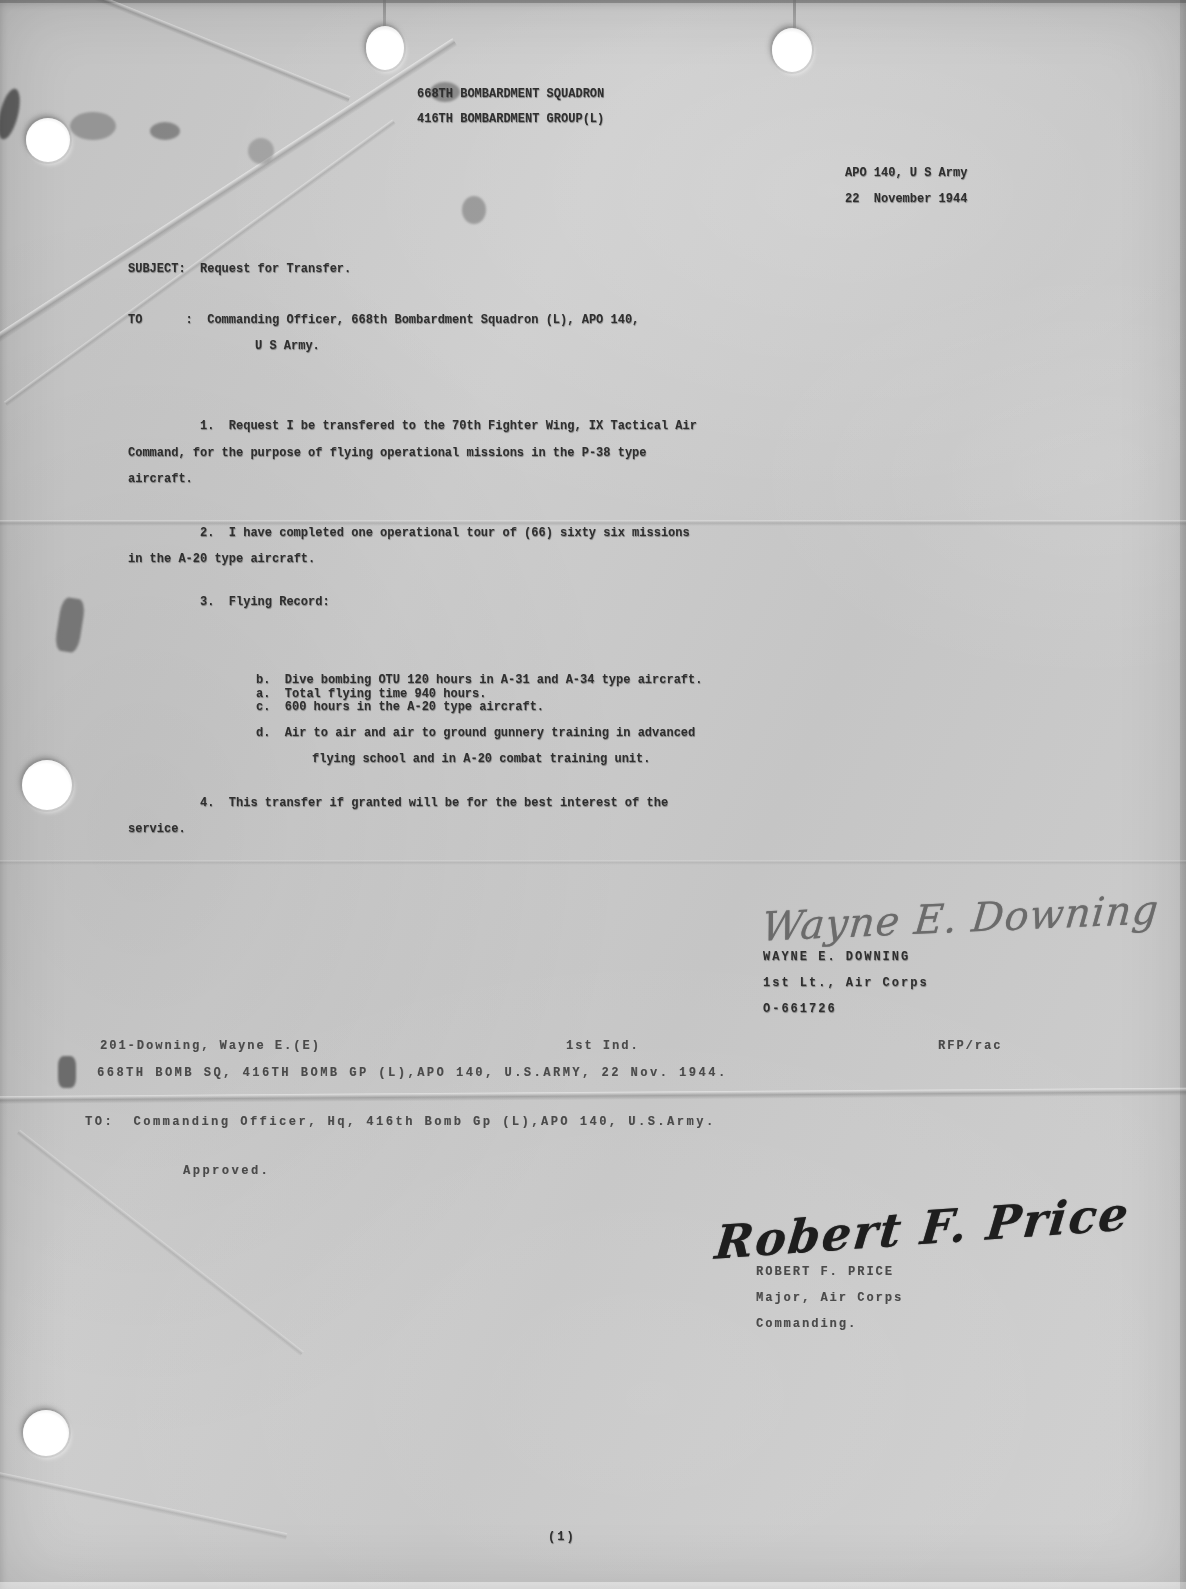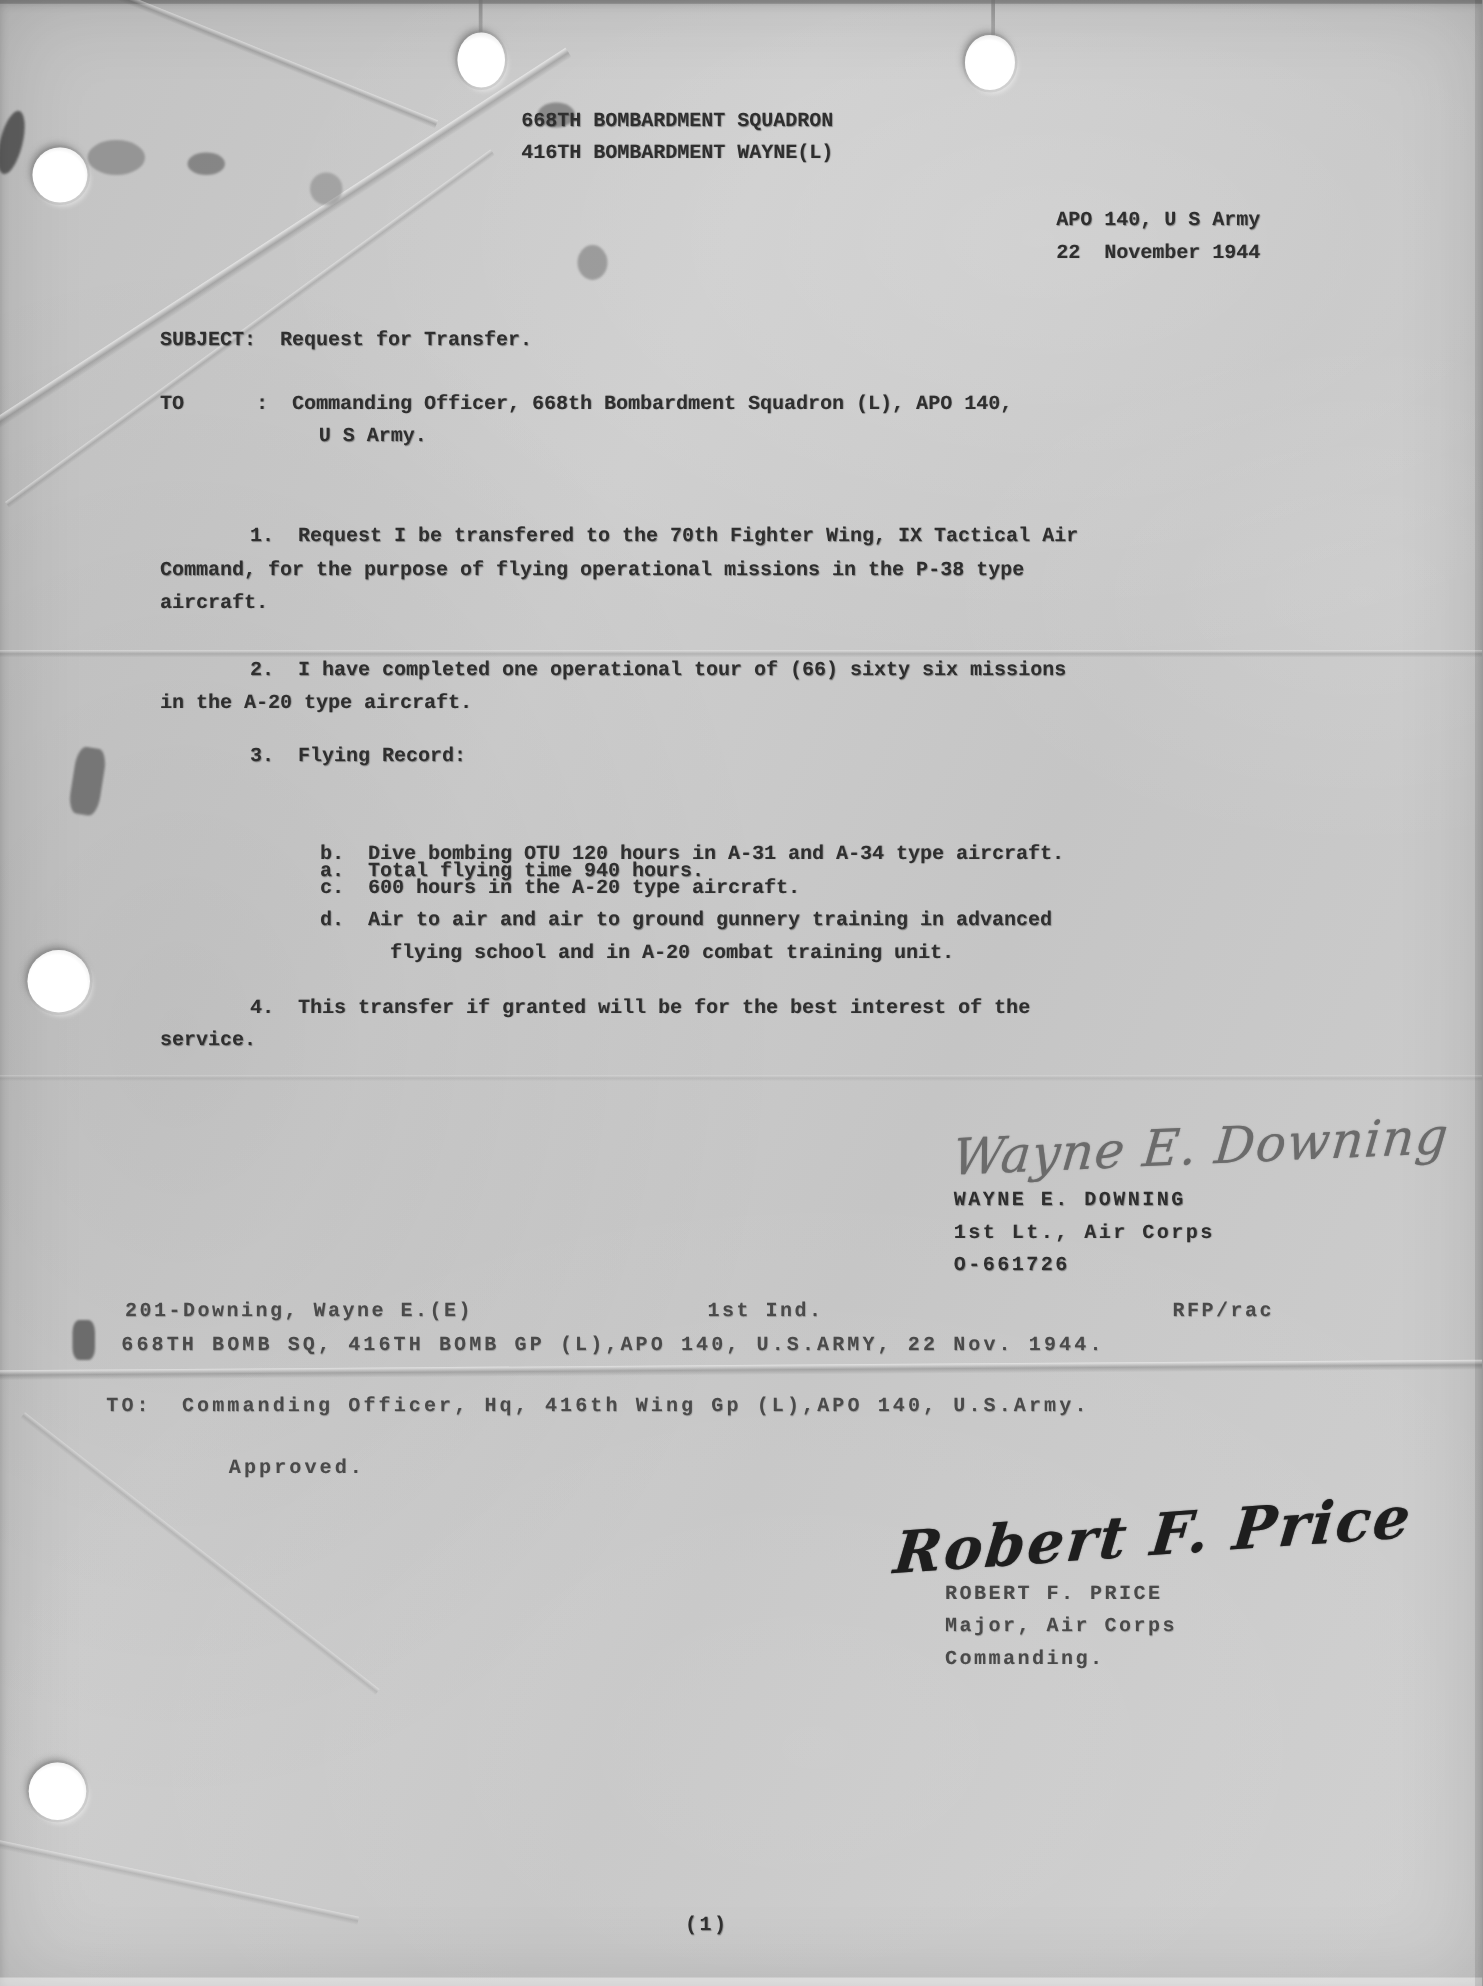--- a/index.html
+++ b/index.html
@@ -9,21 +9,21 @@
       radial-gradient(ellipse 900px 500px at 70% 12%, rgba(255,255,255,.16), transparent 70%),
       radial-gradient(ellipse 700px 900px at 12% 52%, rgba(0,0,0,.06), transparent 70%),
       radial-gradient(ellipse 1000px 650px at 55% 88%, rgba(255,255,255,.10), transparent 72%),
       radial-gradient(ellipse 500px 300px at 92% 30%, rgba(255,255,255,.10), transparent 70%),
       linear-gradient(115deg, #c2c2c2, #cdcdcd 35%, #c5c5c5 60%, #cfcfcf);
     box-shadow: inset 0 0 70px rgba(0,0,0,.14), inset 0 3px 8px rgba(0,0,0,.18);
     font-family:"Liberation Mono","DejaVu Sans Mono",monospace;
   }
   .tl {
     position:absolute; font-family:"Liberation Mono","DejaVu Sans Mono",monospace;
-    font-weight:700; font-size:16px; line-height:1.15; white-space:pre;
+    font-weight:700; font-size:12px; line-height:1.15; white-space:pre;
     color:#2f2f2f; text-shadow:0.5px 0.5px 0.8px rgba(40,40,40,.45);
   }
   .ls2 { letter-spacing:2px; }
   .ls25 { letter-spacing:2.5px; }
   .faint { color:#4a4a4a; text-shadow:0.4px 0.4px 0.6px rgba(70,70,70,.35); }
   .hw {
     position:absolute; font-family:"DejaVu Serif",serif; font-style:italic;
     white-space:pre; line-height:1;
   }
   .hw-wayne { font-size:40px; color:#6b6b6b; transform:rotate(-2.5deg) skewX(-8deg);
@@ -68,21 +68,21 @@
 
   <div class="slit" style="left:383px;top:0;height:30px;"></div>
   <div class="slit" style="left:793px;top:0;height:32px;"></div>
   <div class="hole" style="left:366px;top:26px;width:38px;height:44px;"></div>
   <div class="hole" style="left:772px;top:28px;width:40px;height:44px;"></div>
   <div class="hole" style="left:26px;top:118px;width:44px;height:44px;"></div>
   <div class="hole" style="left:22px;top:760px;width:50px;height:50px;"></div>
   <div class="hole" style="left:23px;top:1410px;width:46px;height:46px;"></div>
 
   <div class="tl" style="left:417px;top:88px;">668TH BOMBARDMENT SQUADRON</div>
-  <div class="tl" style="left:417px;top:113px;">416TH BOMBARDMENT WAYNE(L)</div>
+  <div class="tl" style="left:417px;top:113px;">416TH BOMBARDMENT GROUP(L)</div>
 
   <div class="tl" style="left:845px;top:167px;">APO 140, U S Army</div>
   <div class="tl" style="left:845px;top:193px;">22  November 1944</div>
 
   <div class="tl" style="left:128px;top:263px;">SUBJECT:  Request for Transfer.</div>
   <div class="tl" style="left:128px;top:314px;">TO      :  Commanding Officer, 668th Bombardment Squadron (L), APO 140,</div>
   <div class="tl" style="left:255px;top:340px;">U S Army.</div>
 
   <div class="tl" style="left:200px;top:420px;">1.  Request I be transfered to the 70th Fighter Wing, IX Tactical Air</div>
   <div class="tl" style="left:128px;top:447px;">Command, for the purpose of flying operational missions in the P-38 type</div>
@@ -103,21 +103,21 @@
 
   <div class="hw hw-wayne" style="left:762px;top:898px;">Wayne E. Downing</div>
   <div class="tl ls2" style="left:763px;top:951px;">WAYNE E. DOWNING</div>
   <div class="tl ls2" style="left:763px;top:977px;">1st Lt., Air Corps</div>
   <div class="tl ls2" style="left:763px;top:1003px;">O-661726</div>
 
   <div class="tl ls2 faint" style="left:100px;top:1040px;text-align:center;">201-Downing, Wayne E.(E)</div>
   <div class="tl ls2 faint" style="left:566px;top:1040px;">1st Ind.</div>
   <div class="tl ls2 faint" style="left:938px;top:1040px;">RFP/rac</div>
   <div class="tl ls25 faint" style="left:97px;top:1067px;">668TH BOMB SQ, 416TH BOMB GP (L),APO 140, U.S.ARMY, 22 Nov. 1944.</div>
-  <div class="tl ls25 faint" style="left:85px;top:1116px;">TO:  Commanding Officer, Hq, 416th Wing Gp (L),APO 140, U.S.Army.</div>
+  <div class="tl ls25 faint" style="left:85px;top:1116px;">TO:  Commanding Officer, Hq, 416th Bomb Gp (L),APO 140, U.S.Army.</div>
   <div class="tl ls25 faint" style="left:183px;top:1165px;">Approved.</div>
 
   <div class="hw hw-price" style="left:715px;top:1205px;">Robert F. Price</div>
   <div class="tl ls2 faint" style="left:756px;top:1266px;">ROBERT F. PRICE</div>
   <div class="tl ls2 faint" style="left:756px;top:1292px;">Major, Air Corps</div>
   <div class="tl ls2 faint" style="left:756px;top:1318px;">Commanding.</div>
 
   <div class="tl ls2" style="left:548px;top:1531px;">(1)</div>
 
 </div>

